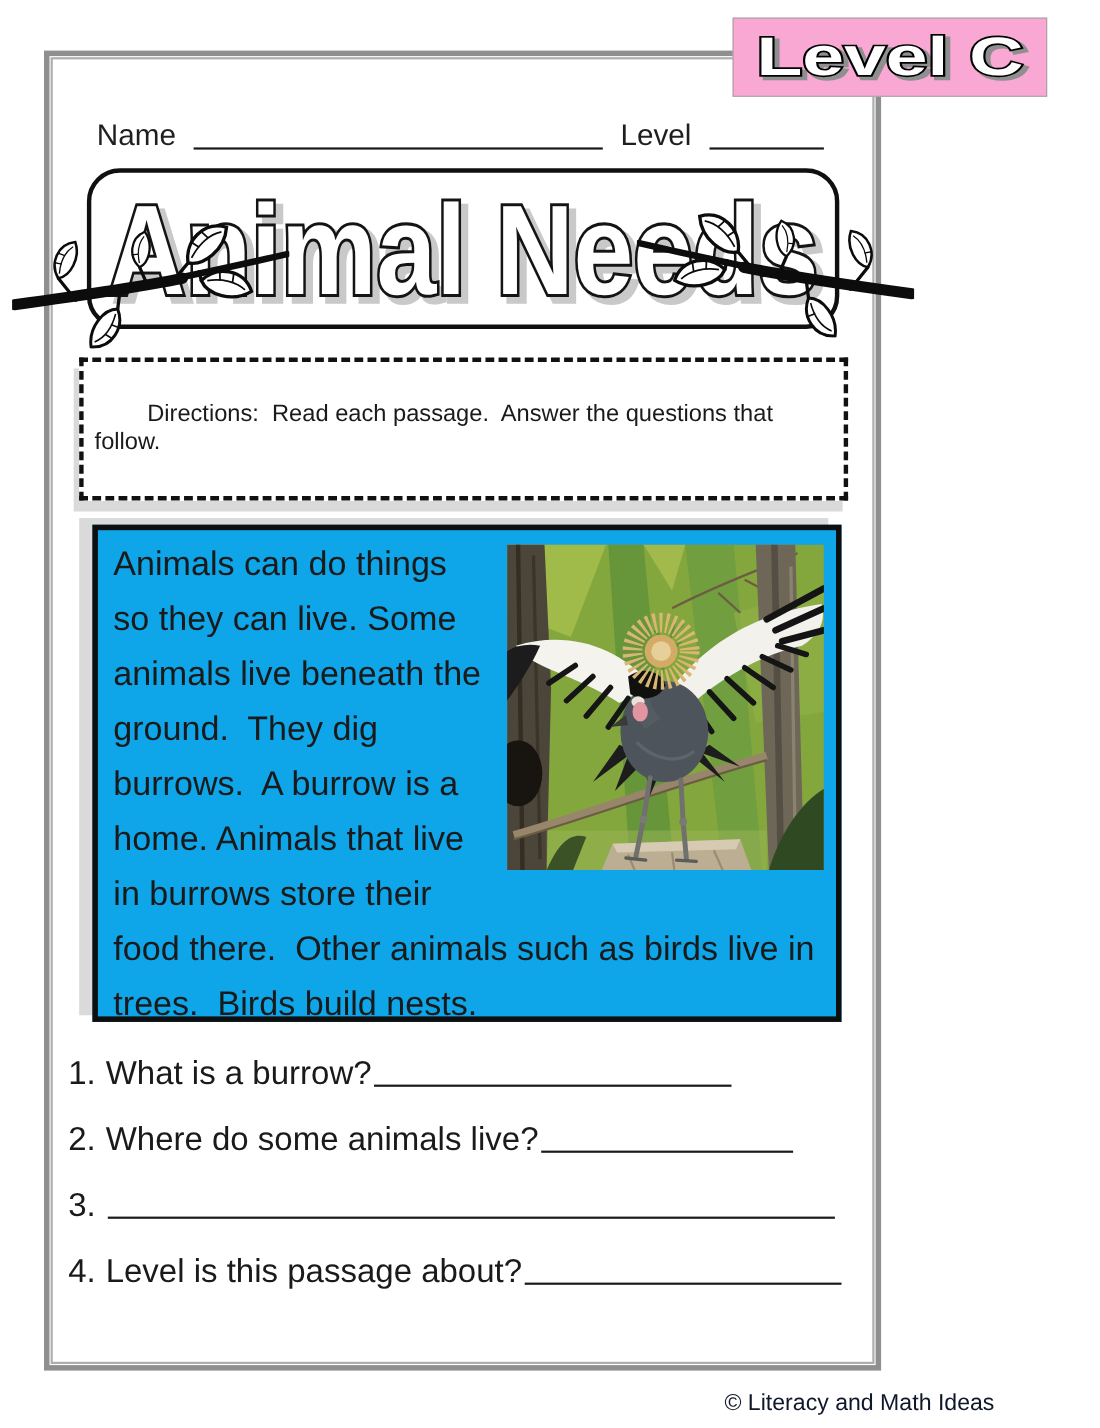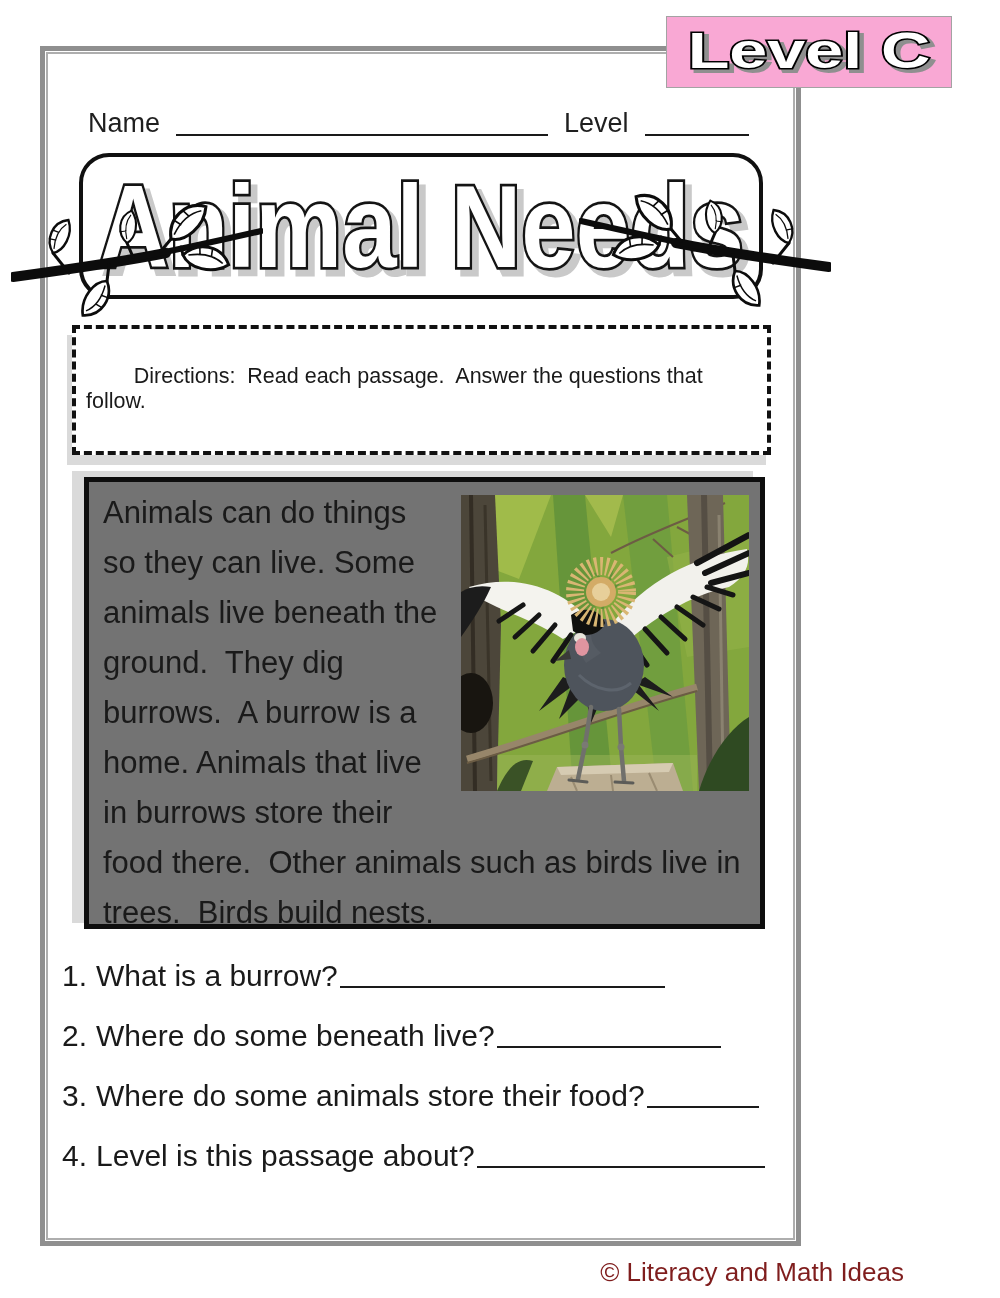--- a/index.html
+++ b/index.html
@@ -77,21 +77,21 @@
     font-size: 21.5px;
     box-shadow: -5px 10px 0 #dadada;
     white-space: pre-wrap;
   }
 
   
   .passage-box {
     margin: 22px 28px 0 36px;
     height: 452px;
     border: 5px solid #0e0e0e;
-    background: #737373;
+    background: #0ea5e9;
     box-shadow: -12px -6px 0 #dadada;
     padding: 4px 8px 4px 12px;
     overflow: hidden;
   }
   .photo {
     float: right;
     width: 288px; height: 296px;
     margin: 9px 3px 8px 14px;
   }
   .photo svg { width: 100%; height: 100%; display: block; }
@@ -108,21 +108,21 @@
   .q-num { margin-right: 9px; white-space: nowrap; }
   .q-text { white-space: nowrap; margin-top: 24px; }
   .q-line { flex: 1; border-bottom: 2.5px solid #1a1a1a; margin-bottom: 5px; margin-left: 2px; }
   .q-row:nth-child(1) .q-line { margin-right: 102px; }
   .q-row:nth-child(2) .q-line { margin-right: 46px; }
   .q-row:nth-child(3) .q-line { margin-right: 8px; }
   .q-row:nth-child(4) .q-line { margin-right: 2px; }
 
   .footer {
     position: absolute; right: 96px; bottom: 10px;
-    font-size: 26px; color: #7f1d1d;
+    font-size: 21px; color: #0f172a;
   }
 </style>
 </head>
 <body>
 
 <div class="page">
 
   <div class="badge">
     <svg viewBox="0 0 288 62">
       <text class="badge-shadow" x="148" y="50" text-anchor="middle" font-size="50" textLength="246" lengthAdjust="spacingAndGlyphs" font-family="Liberation Sans, sans-serif">Level C</text>
@@ -311,26 +311,25 @@
       </div>
 
       <div class="questions">
         <div class="q-row">
           <span class="q-num">1.</span>
           <span class="q-text">What is a burrow?</span>
           <span class="q-line"></span>
         </div>
         <div class="q-row">
           <span class="q-num">2.</span>
-          <span class="q-text">Where do some beneath live?</span>
+          <span class="q-text">Where do some animals live?</span>
           <span class="q-line"></span>
         </div>
         <div class="q-row">
           <span class="q-num">3.</span>
-          <span class="q-text">Where do some animals store their food?</span>
           <span class="q-line"></span>
         </div>
         <div class="q-row">
           <span class="q-num">4.</span>
           <span class="q-text">Level is this passage about?</span>
           <span class="q-line"></span>
         </div>
       </div>
 
     </div>

